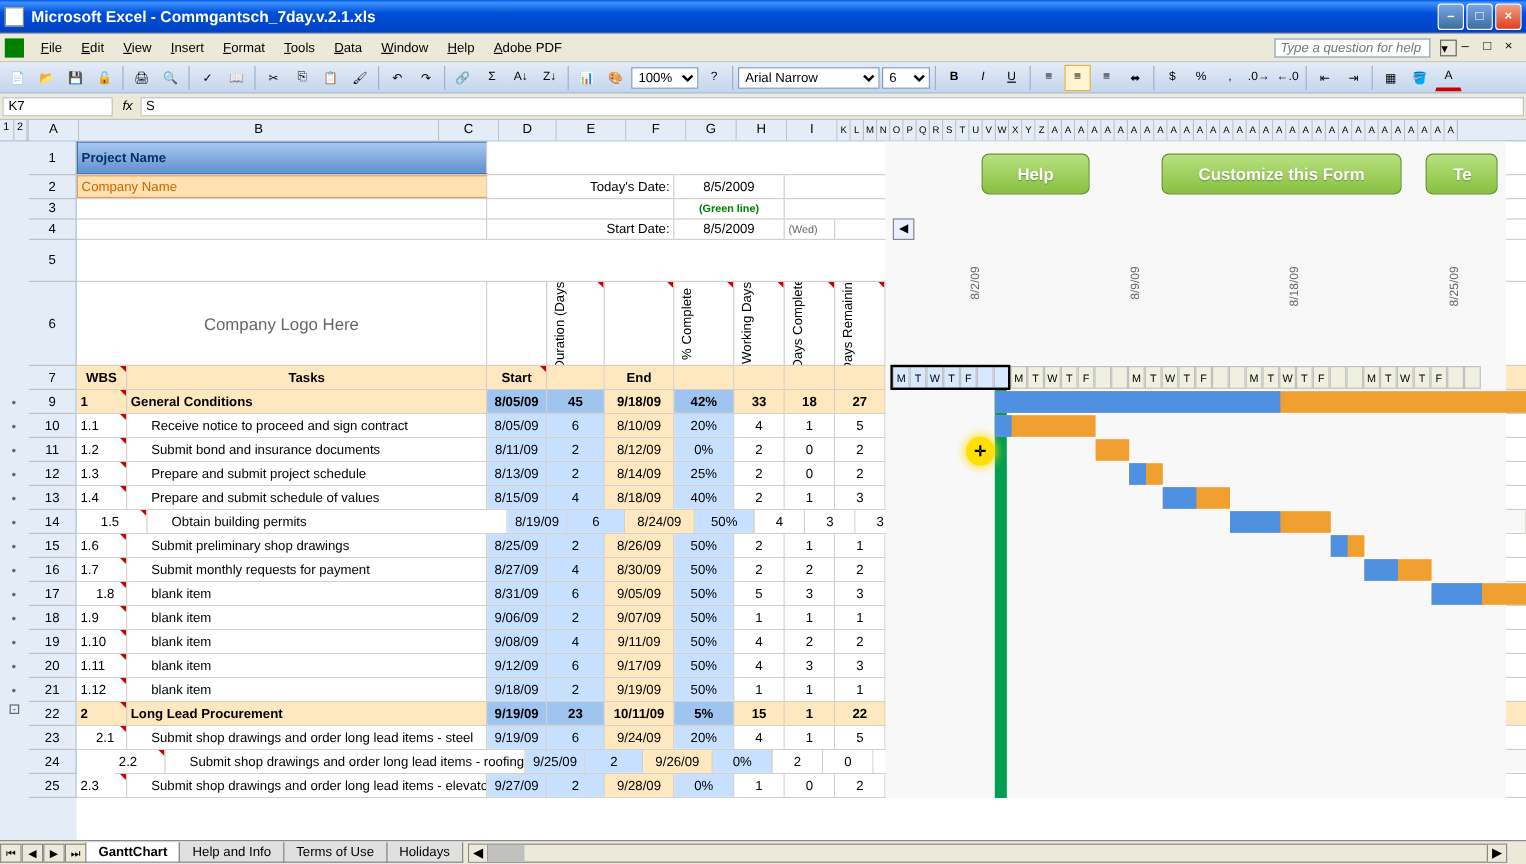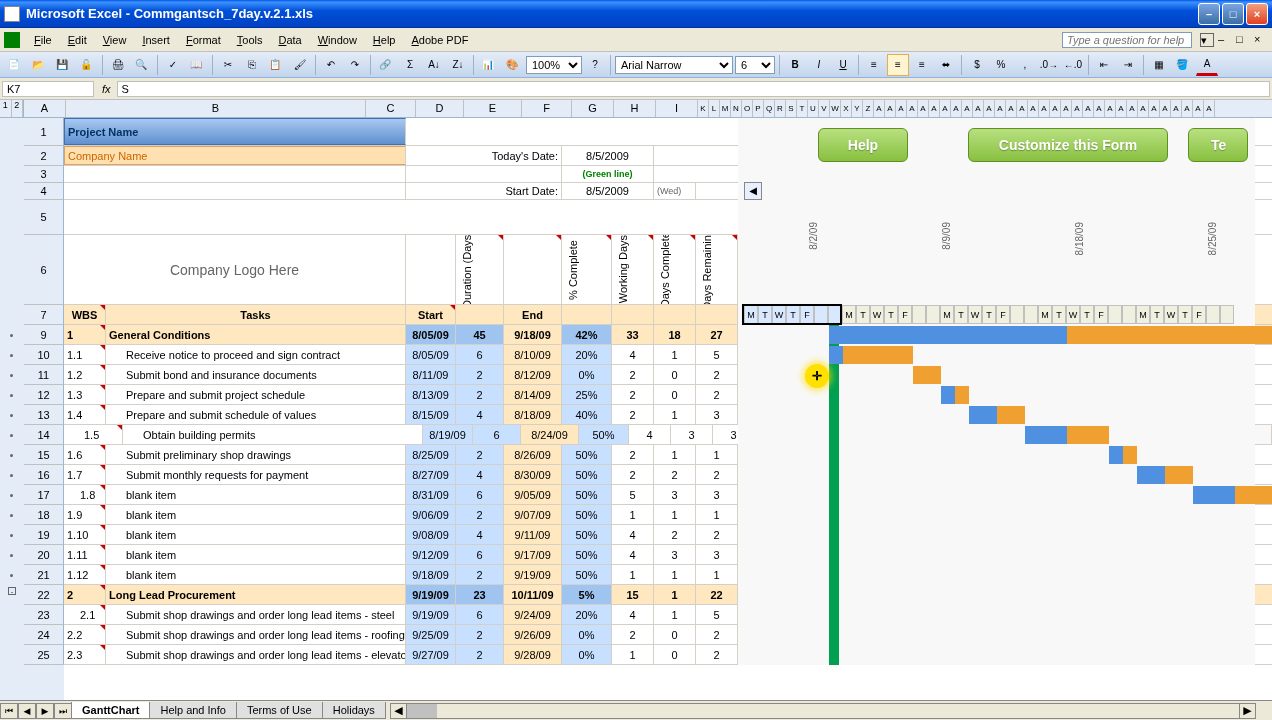--- a/index.html
+++ b/index.html
@@ -521,21 +521,21 @@
         <div class="cell " style="width: 300px; font-weight: normal; background: rgb(255, 255, 255); padding-left: 20px;">Submit shop drawings and order long lead items - steel</div>
         <div class="cell data-cell" style="width: 50px;">9/19/09</div>
         <div class="cell data-cell" style="width: 48px;">6</div>
         <div class="cell end-cell" style="width: 58px;">9/24/09</div>
         <div class="cell data-cell" style="width: 50px;">20%</div>
         <div class="cell " style="width: 42px; justify-content: center; background: rgb(255, 255, 255);">4</div>
         <div class="cell " style="width: 42px; justify-content: center; background: rgb(255, 255, 255);">1</div>
         <div class="cell " style="width: 42px; justify-content: center; background: rgb(255, 255, 255);">5</div>
         <div class="cell " style="width: 517px; background: rgb(248, 248, 248); position: relative; padding: 0px;"></div>
       </div>
-      <div class="row " style="height: 20px;">
+      <div class="row " style="height: 20px; margin-left: 32px;">
         <div class="cell red-tri" style="width: 42px; font-weight: normal; background: rgb(255, 255, 255);">2.2</div>
         <div class="cell " style="width: 300px; font-weight: normal; background: rgb(255, 255, 255); padding-left: 20px;">Submit shop drawings and order long lead items - roofing</div>
         <div class="cell data-cell" style="width: 50px; text-align: center;">9/25/09</div>
         <div class="cell data-cell" style="width: 48px;">2</div>
         <div class="cell end-cell" style="width: 58px;">9/26/09</div>
         <div class="cell data-cell" style="width: 50px;">0%</div>
         <div class="cell " style="width: 42px; justify-content: center; background: rgb(255, 255, 255);">2</div>
         <div class="cell " style="width: 42px; justify-content: center; background: rgb(255, 255, 255);">0</div>
         <div class="cell " style="width: 42px; justify-content: center; background: rgb(255, 255, 255);">2</div>
         <div class="cell " style="width: 517px; background: rgb(248, 248, 248); position: relative; padding: 0px;"></div>

